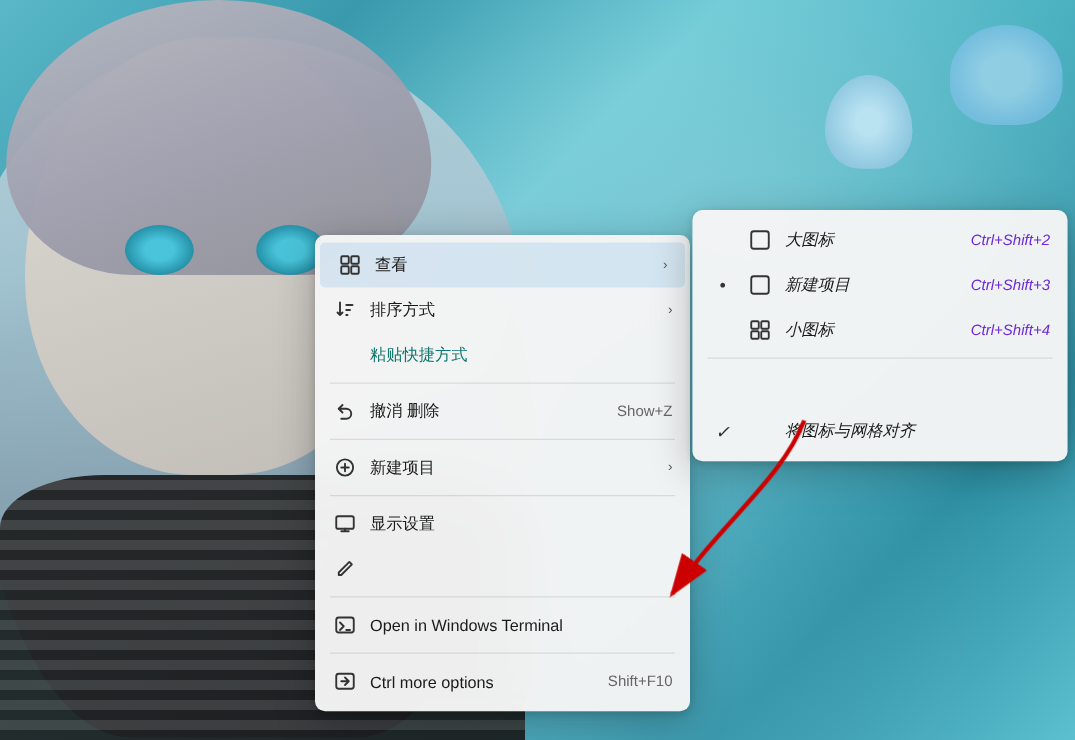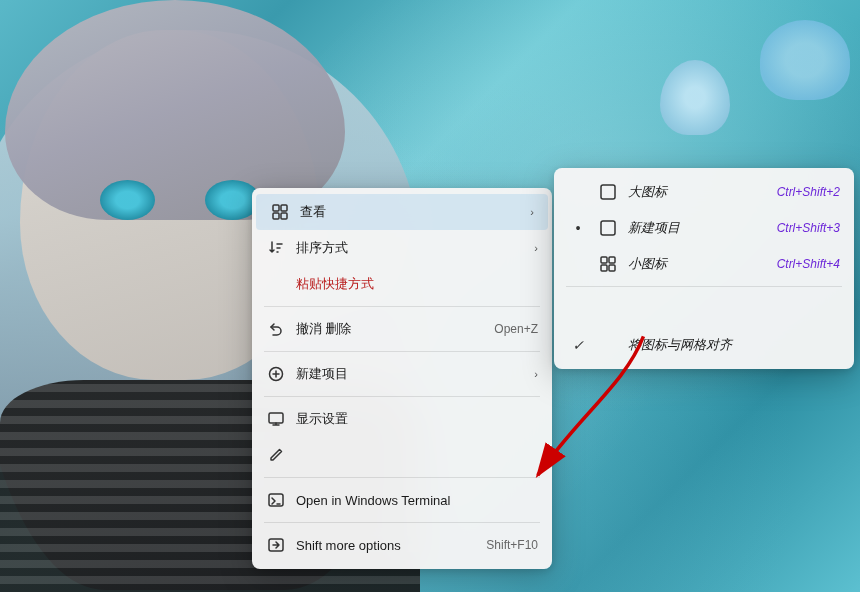--- a/index.html
+++ b/index.html
@@ -176,21 +176,21 @@
       color: #1a1a1a;
     }
 
     .menu-item.highlighted {
       background: rgba(0,120,215,0.12);
       border-radius: 4px;
       margin: 0 4px;
     }
 
     .menu-item.disabled {
-      color: #b91c1c;
+      color: #0f766e;
     }
 
     .menu-icon {
       width: 20px;
       height: 20px;
       margin-right: 10px;
       display: flex;
       align-items: center;
       justify-content: center;
       flex-shrink: 0;
@@ -343,21 +343,21 @@
     <div class="menu-divider"></div>
 
     <div class="menu-item">
       <span class="menu-icon">
         <svg width="16" height="16" viewBox="0 0 16 16" fill="none">
           <path d="M3 6H9a4 4 0 010 8H5" stroke="#333" stroke-width="1.5" stroke-linecap="round"></path>
           <path d="M3 6L6 3M3 6l3 3" stroke="#333" stroke-width="1.5" stroke-linecap="round" stroke-linejoin="round"></path>
         </svg>
       </span>
       <span class="menu-label">撤消 删除</span>
-      <span class="menu-shortcut">Open+Z</span>
+      <span class="menu-shortcut">Show+Z</span>
     </div>
 
     <div class="menu-divider"></div>
 
     <div class="menu-item">
       <span class="menu-icon">
         <svg width="16" height="16" viewBox="0 0 16 16" fill="none">
           <circle cx="8" cy="8" r="6.5" stroke="#333" stroke-width="1.5"></circle>
           <path d="M8 5v6M5 8h6" stroke="#333" stroke-width="1.5" stroke-linecap="round"></path>
         </svg>
@@ -401,21 +401,21 @@
 
     <div class="menu-divider"></div>
 
     <div class="menu-item">
       <span class="menu-icon">
         <svg width="16" height="16" viewBox="0 0 16 16" fill="none">
           <rect x="1" y="2" width="14" height="12" rx="2" stroke="#333" stroke-width="1.5"></rect>
           <path d="M5 8h6M8 5l3 3-3 3" stroke="#333" stroke-width="1.5" stroke-linecap="round" stroke-linejoin="round"></path>
         </svg>
       </span>
-      <span class="menu-label">Shift more options</span>
+      <span class="menu-label">Ctrl more options</span>
       <span class="menu-shortcut">Shift+F10</span>
     </div>
 
   </div>
 
   <div style="position:relative;">
     <div class="submenu" style="position:relative; left:0; top:0;">
 
       <div class="submenu-item">
         <span class="check-mark"> </span>

